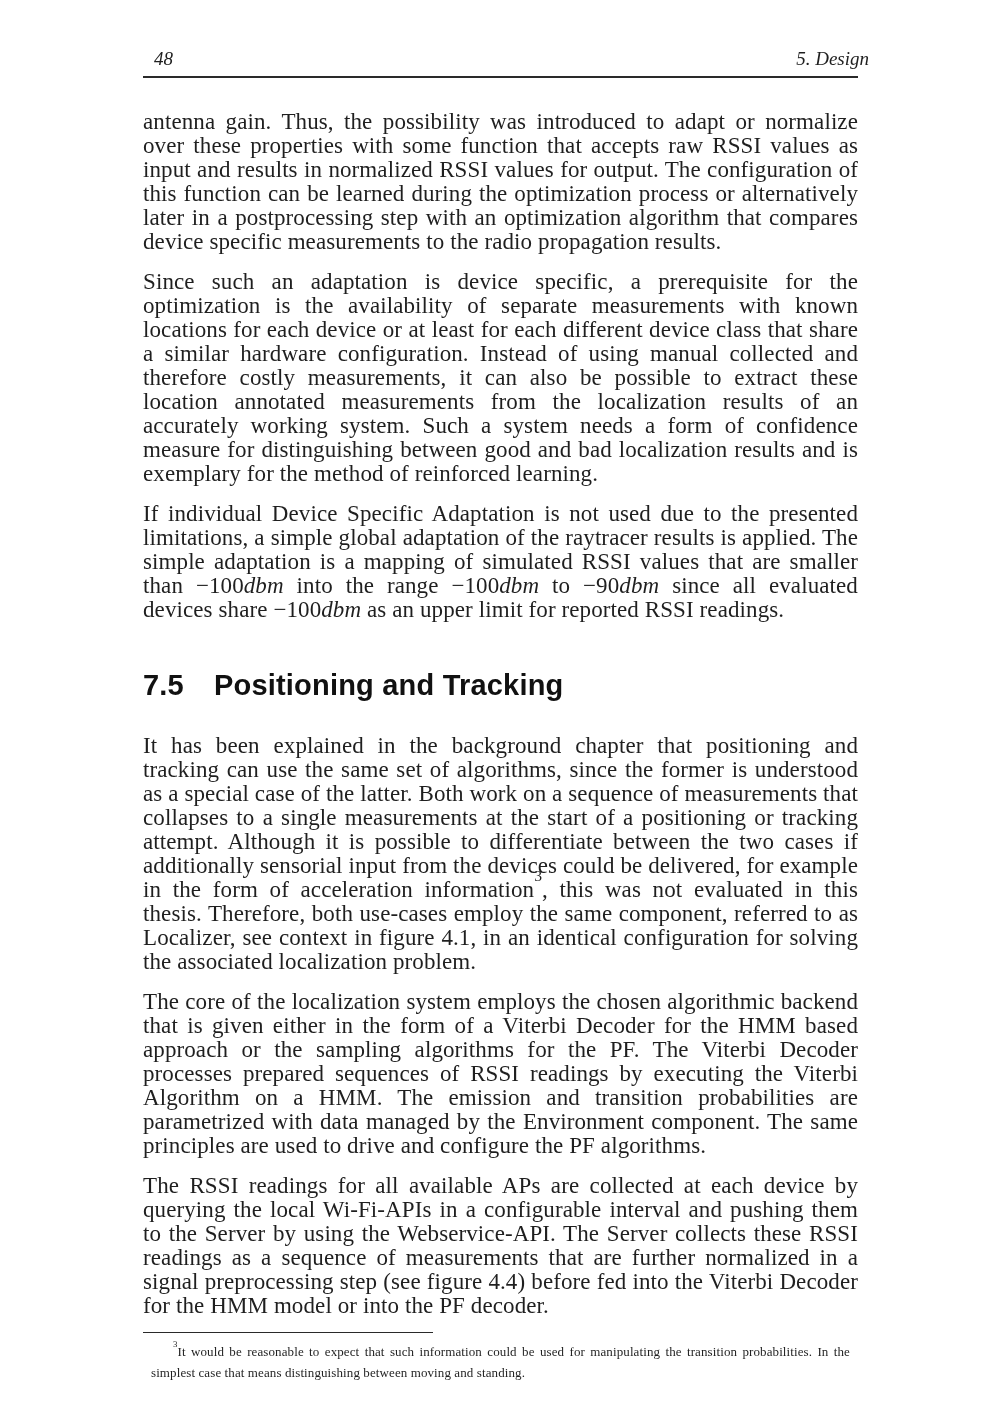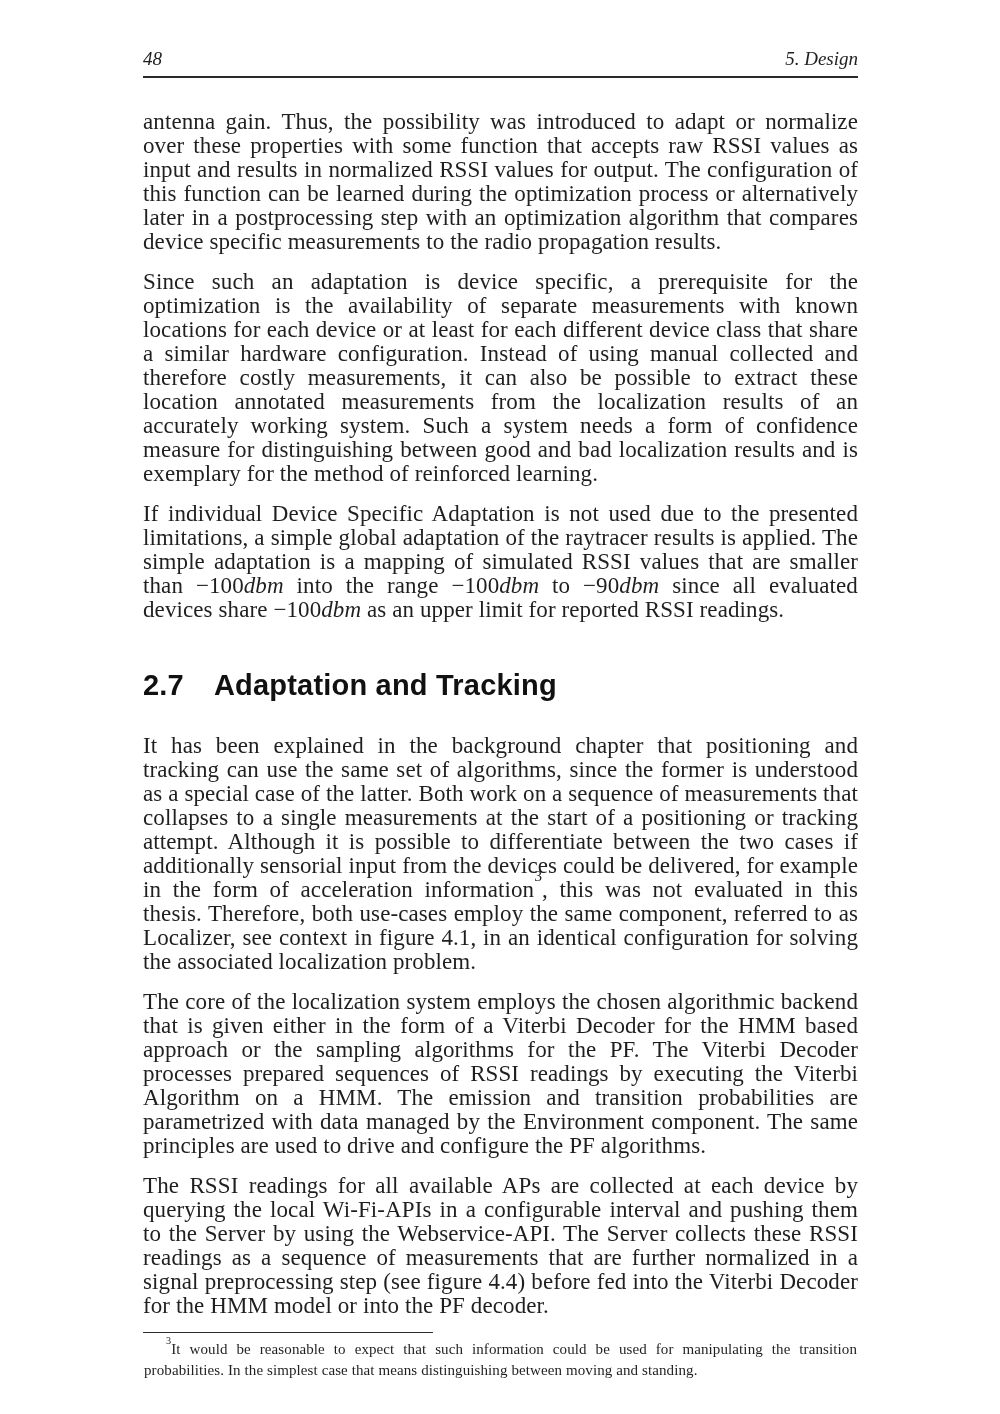--- a/index.html
+++ b/index.html
@@ -12,21 +12,21 @@
     width: 1000px;
     height: 1414px;
     background: #ffffff;
     font-family: "Liberation Serif", "DejaVu Serif", serif;
     color: #1f1f1f;
     overflow: hidden;
   }
   .running-header {
     position: absolute;
     top: 48px;
-    left: 143px;
+    left: 154px;
     width: 715px;
     display: flex;
     justify-content: space-between;
     align-items: flex-start;
     font-style: italic;
     font-size: 19px;
     color: #1f1f1f;
   }
   .header-rule {
     position: absolute;
@@ -73,22 +73,22 @@
   .footnote-area {
     margin-top: 9px;
   }
   .fn-rule {
     width: 290px;
     height: 1.3px;
     background: #2a2a2a;
     margin-bottom: 6px;
   }
   .fn-text {
-    margin: 1px;
-    font-size: 15px;
+    margin: 8px;
+    font-size: 13px;
     line-height: 21px;
     text-align: justify;
     text-indent: 22px;
     letter-spacing: 0.1px;
   }
 </style>
 </head>
 <body>
 
 <div class="page">
@@ -101,21 +101,21 @@
 
   <div class="body-block">
 
     <p class="body-par"><span>antenna gain. Thus, the possibility was introduced to adapt or normalize over these properties with some function that accepts raw RSSI values as input and results in normalized RSSI values for output. The configuration of this function can be learned during the optimization process or alternatively later in a postprocessing step with an optimization algorithm that compares device specific measurements to the radio propagation results.</span></p>
 
     <p class="body-par"><span>Since such an adaptation is device specific, a prerequisite for the optimization is the availability of separate measurements with known locations for each device or at least for each different device class that share a similar hardware configuration. Instead of using manual collected and therefore costly measurements, it can also be possible to extract these location annotated measurements from the localization results of an accurately working system. Such a system needs a form of confidence measure for distinguishing between good and bad localization results and is exemplary for the method of reinforced learning.</span></p>
 
     <p class="body-par"><span>If individual Device Specific Adaptation is not used due to the presented limitations, a simple global adaptation of the raytracer results is applied. The simple adaptation is a mapping of simulated RSSI values that are smaller than −100</span><em>dbm</em><span> into the range −100</span><em>dbm</em><span> to −90</span><em>dbm</em><span> since all evaluated devices share −100</span><em>dbm</em><span> as an upper limit for reported RSSI readings.</span></p>
 
     <h2 class="section-heading">
-      <span class="sec-num">2.7</span><span>Adaptation and Tracking</span>
+      <span class="sec-num">7.5</span><span>Positioning and Tracking</span>
     </h2>
 
     <p class="body-par"><span>It has been explained in the background chapter that positioning and tracking can use the same set of algorithms, since the former is understood as a special case of the latter. Both work on a sequence of measurements that collapses to a single measurements at the start of a positioning or tracking attempt. Although it is possible to differentiate between the two cases if additionally sensorial input from the devices could be delivered, for example in the form of acceleration information</span><sup>3</sup><span>, this was not evaluated in this thesis. Therefore, both use-cases employ the same component, referred to as Localizer, see context in figure 4.1, in an identical configuration for solving the associated localization problem.</span></p>
 
     <p class="body-par"><span>The core of the localization system employs the chosen algorithmic backend that is given either in the form of a Viterbi Decoder for the HMM based approach or the sampling algorithms for the PF. The Viterbi Decoder processes prepared sequences of RSSI readings by executing the Viterbi Algorithm on a HMM. The emission and transition probabilities are parametrized with data managed by the Environment component. The same principles are used to drive and configure the PF algorithms.</span></p>
 
     <p class="body-par"><span>The RSSI readings for all available APs are collected at each device by querying the local Wi-Fi-APIs in a configurable interval and pushing them to the Server by using the Webservice-API. The Server collects these RSSI readings as a sequence of measurements that are further normalized in a signal preprocessing step (see figure 4.4) before fed into the Viterbi Decoder for the HMM model or into the PF decoder.</span></p>
 
     <div class="footnote-area">
       <div class="fn-rule"></div>

